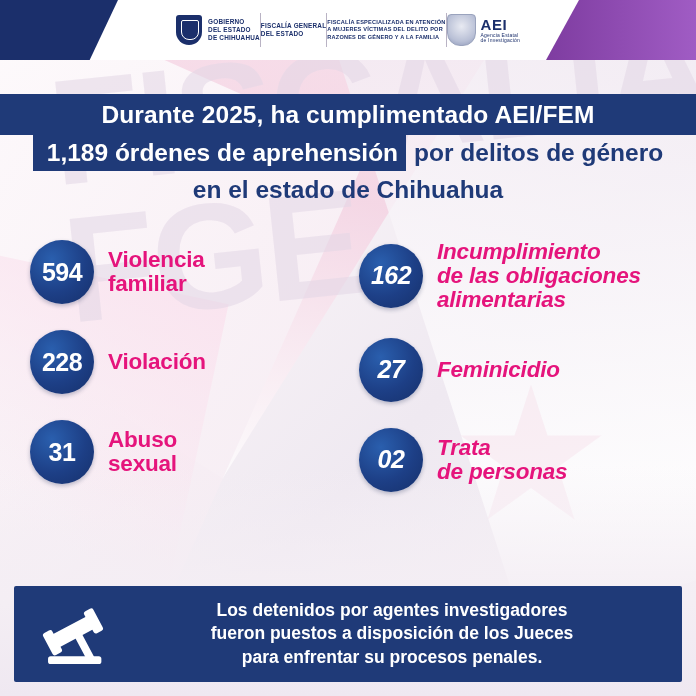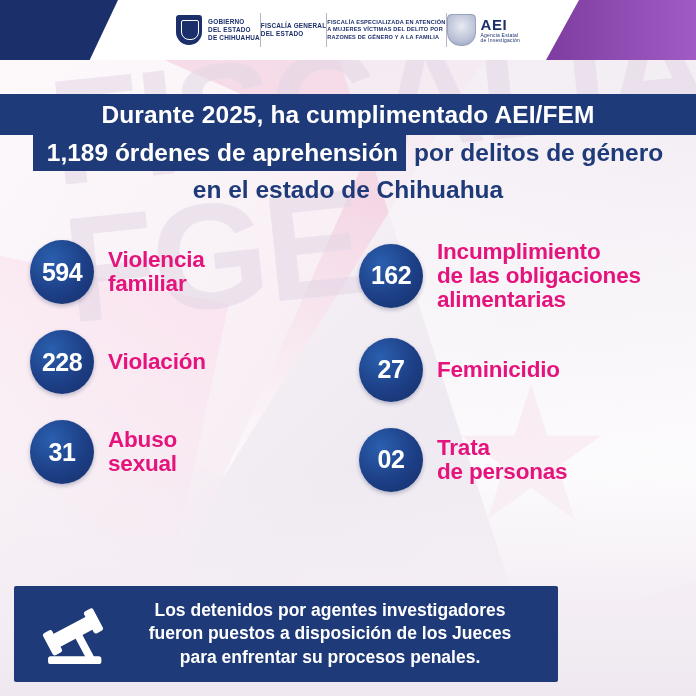--- a/index.html
+++ b/index.html
@@ -248,21 +248,21 @@
     display: flex;
     padding: 0 30px;
     box-sizing: border-box;
   }
   .stats-col {
     flex: 1;
     display: flex;
     flex-direction: column;
     gap: 26px;
   }
-  .stats-col.right { padding-left: 22px; }
+  .stats-col.right { padding-left: 22px; font-style: italic; }
   .stat-row {
     display: flex;
     align-items: center;
     gap: 14px;
   }
   .circle {
     width: 64px; height: 64px;
     border-radius: 50%;
     background: radial-gradient(circle at 34% 30%, #2a5fae 0%, #1d3f86 55%, #16306b 100%);
     color: #ffffff;
@@ -286,21 +286,21 @@
   }
   .stat-label.big {
     font-size: 22.5px;
   }
 
   
   .footer {
     position: absolute;
     left: 14px;
     bottom: 14px;
-    width: 544px;
+    width: 668px;
     height: 96px;
     background: #1f3a78;
     border-radius: 2px;
     display: flex;
     align-items: center;
     padding: 0 22px;
     box-sizing: border-box;
     gap: 18px;
     z-index: 7;
   }

